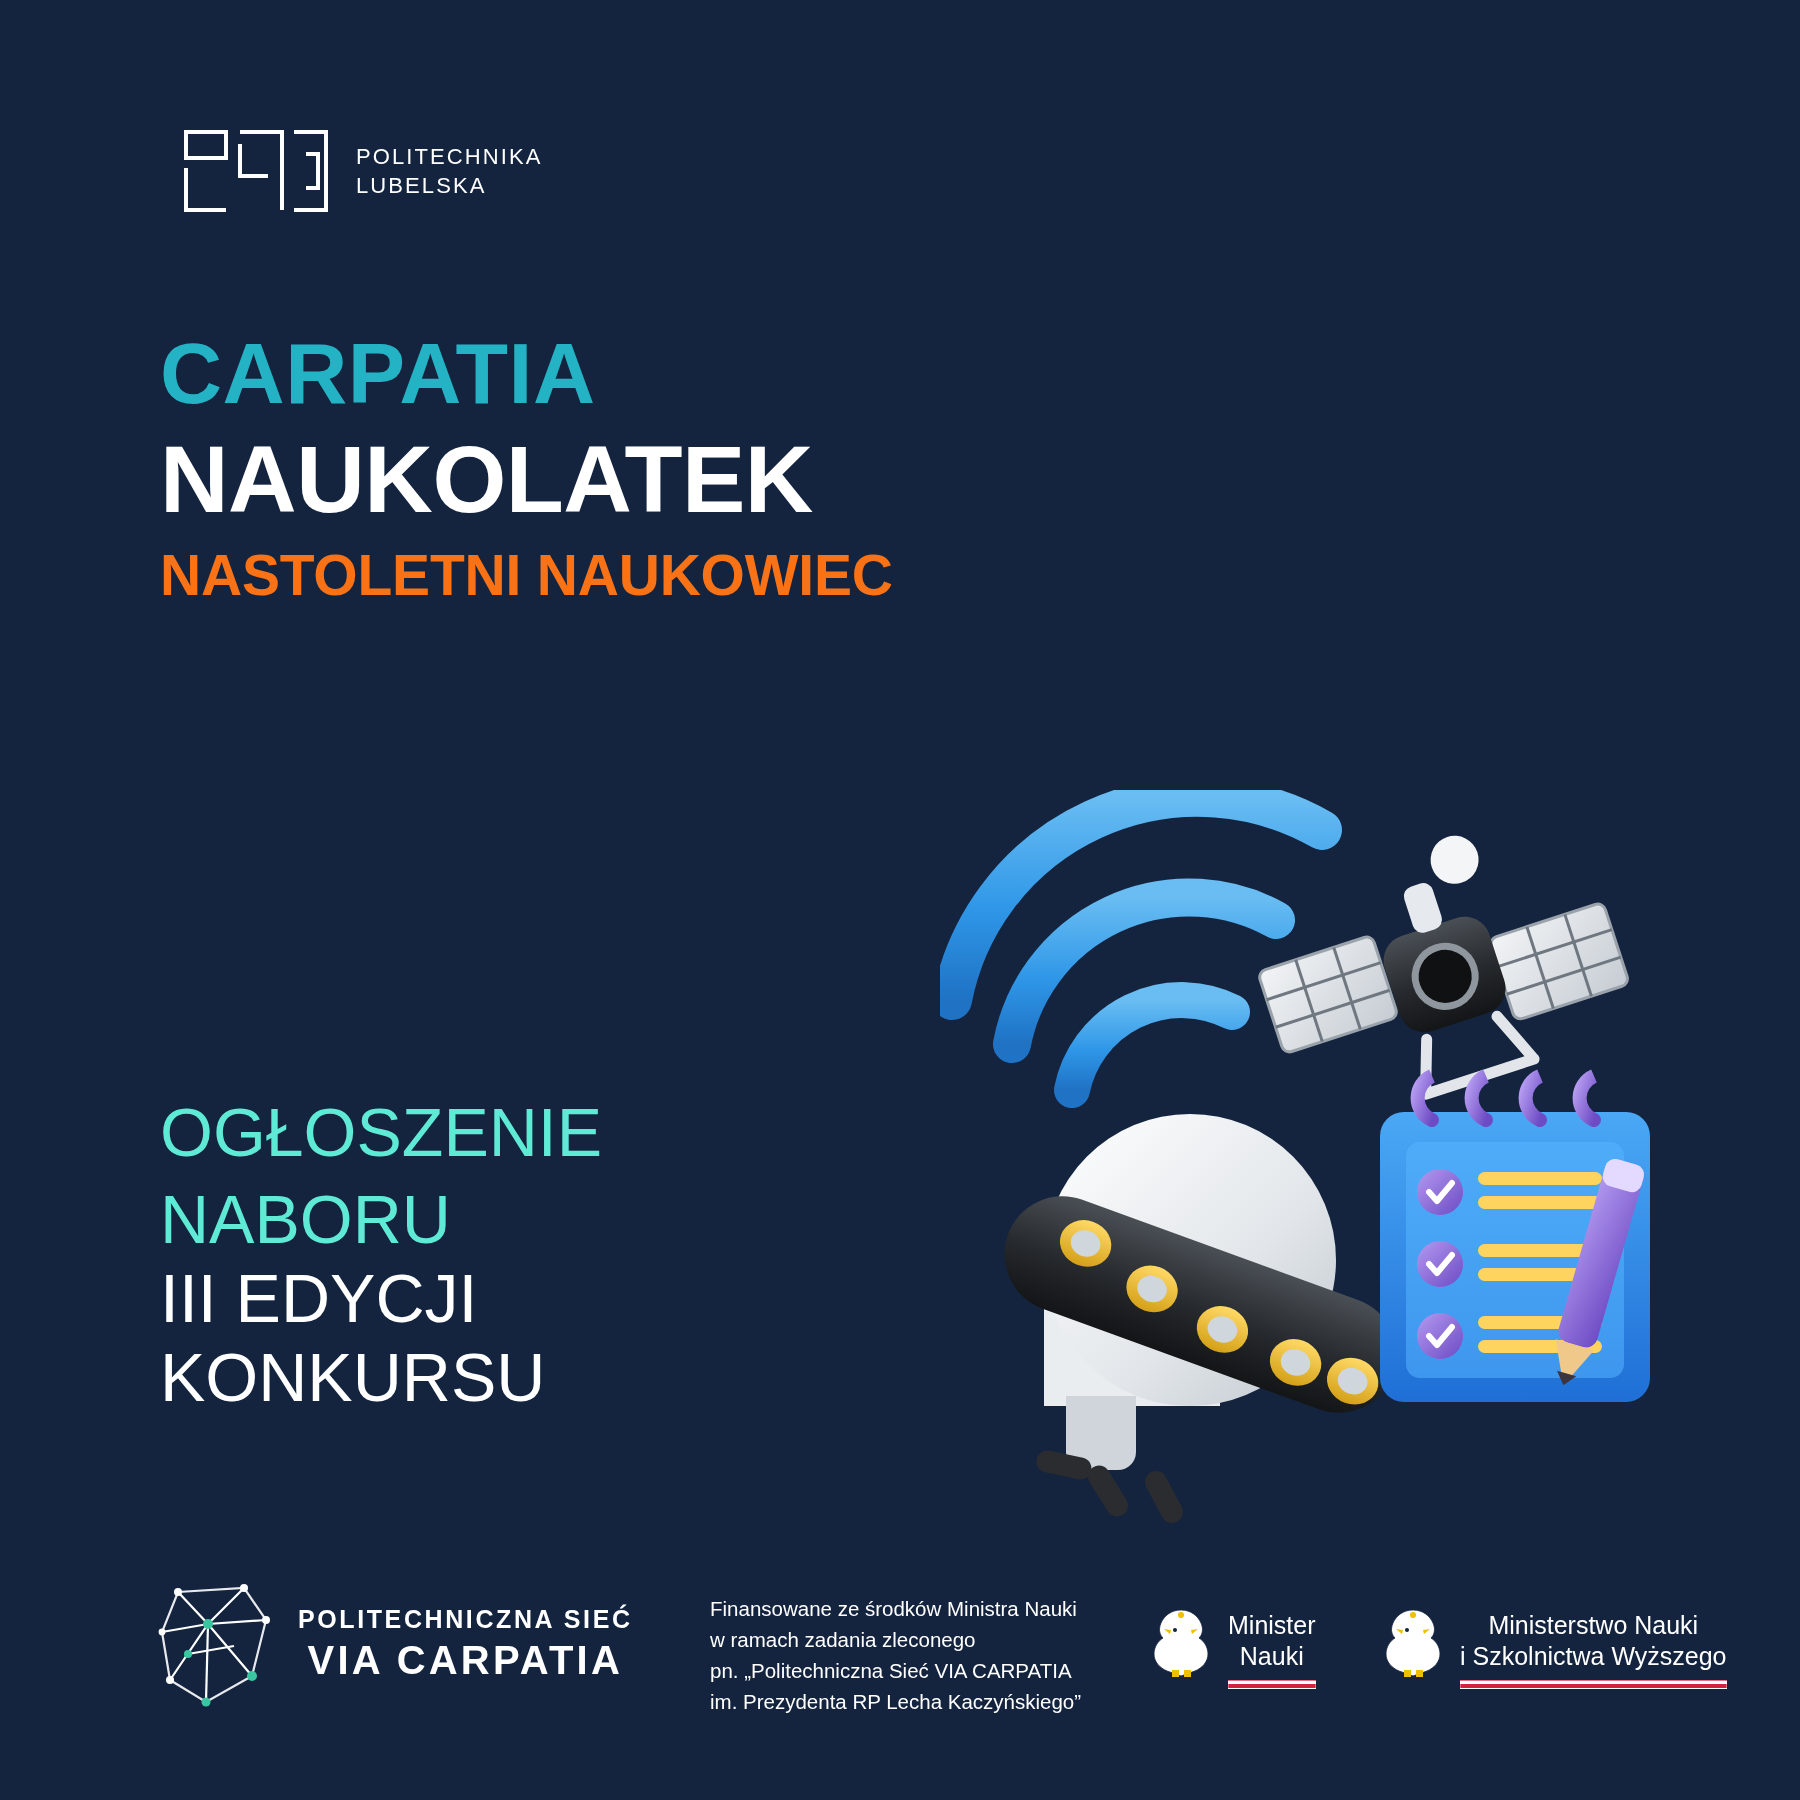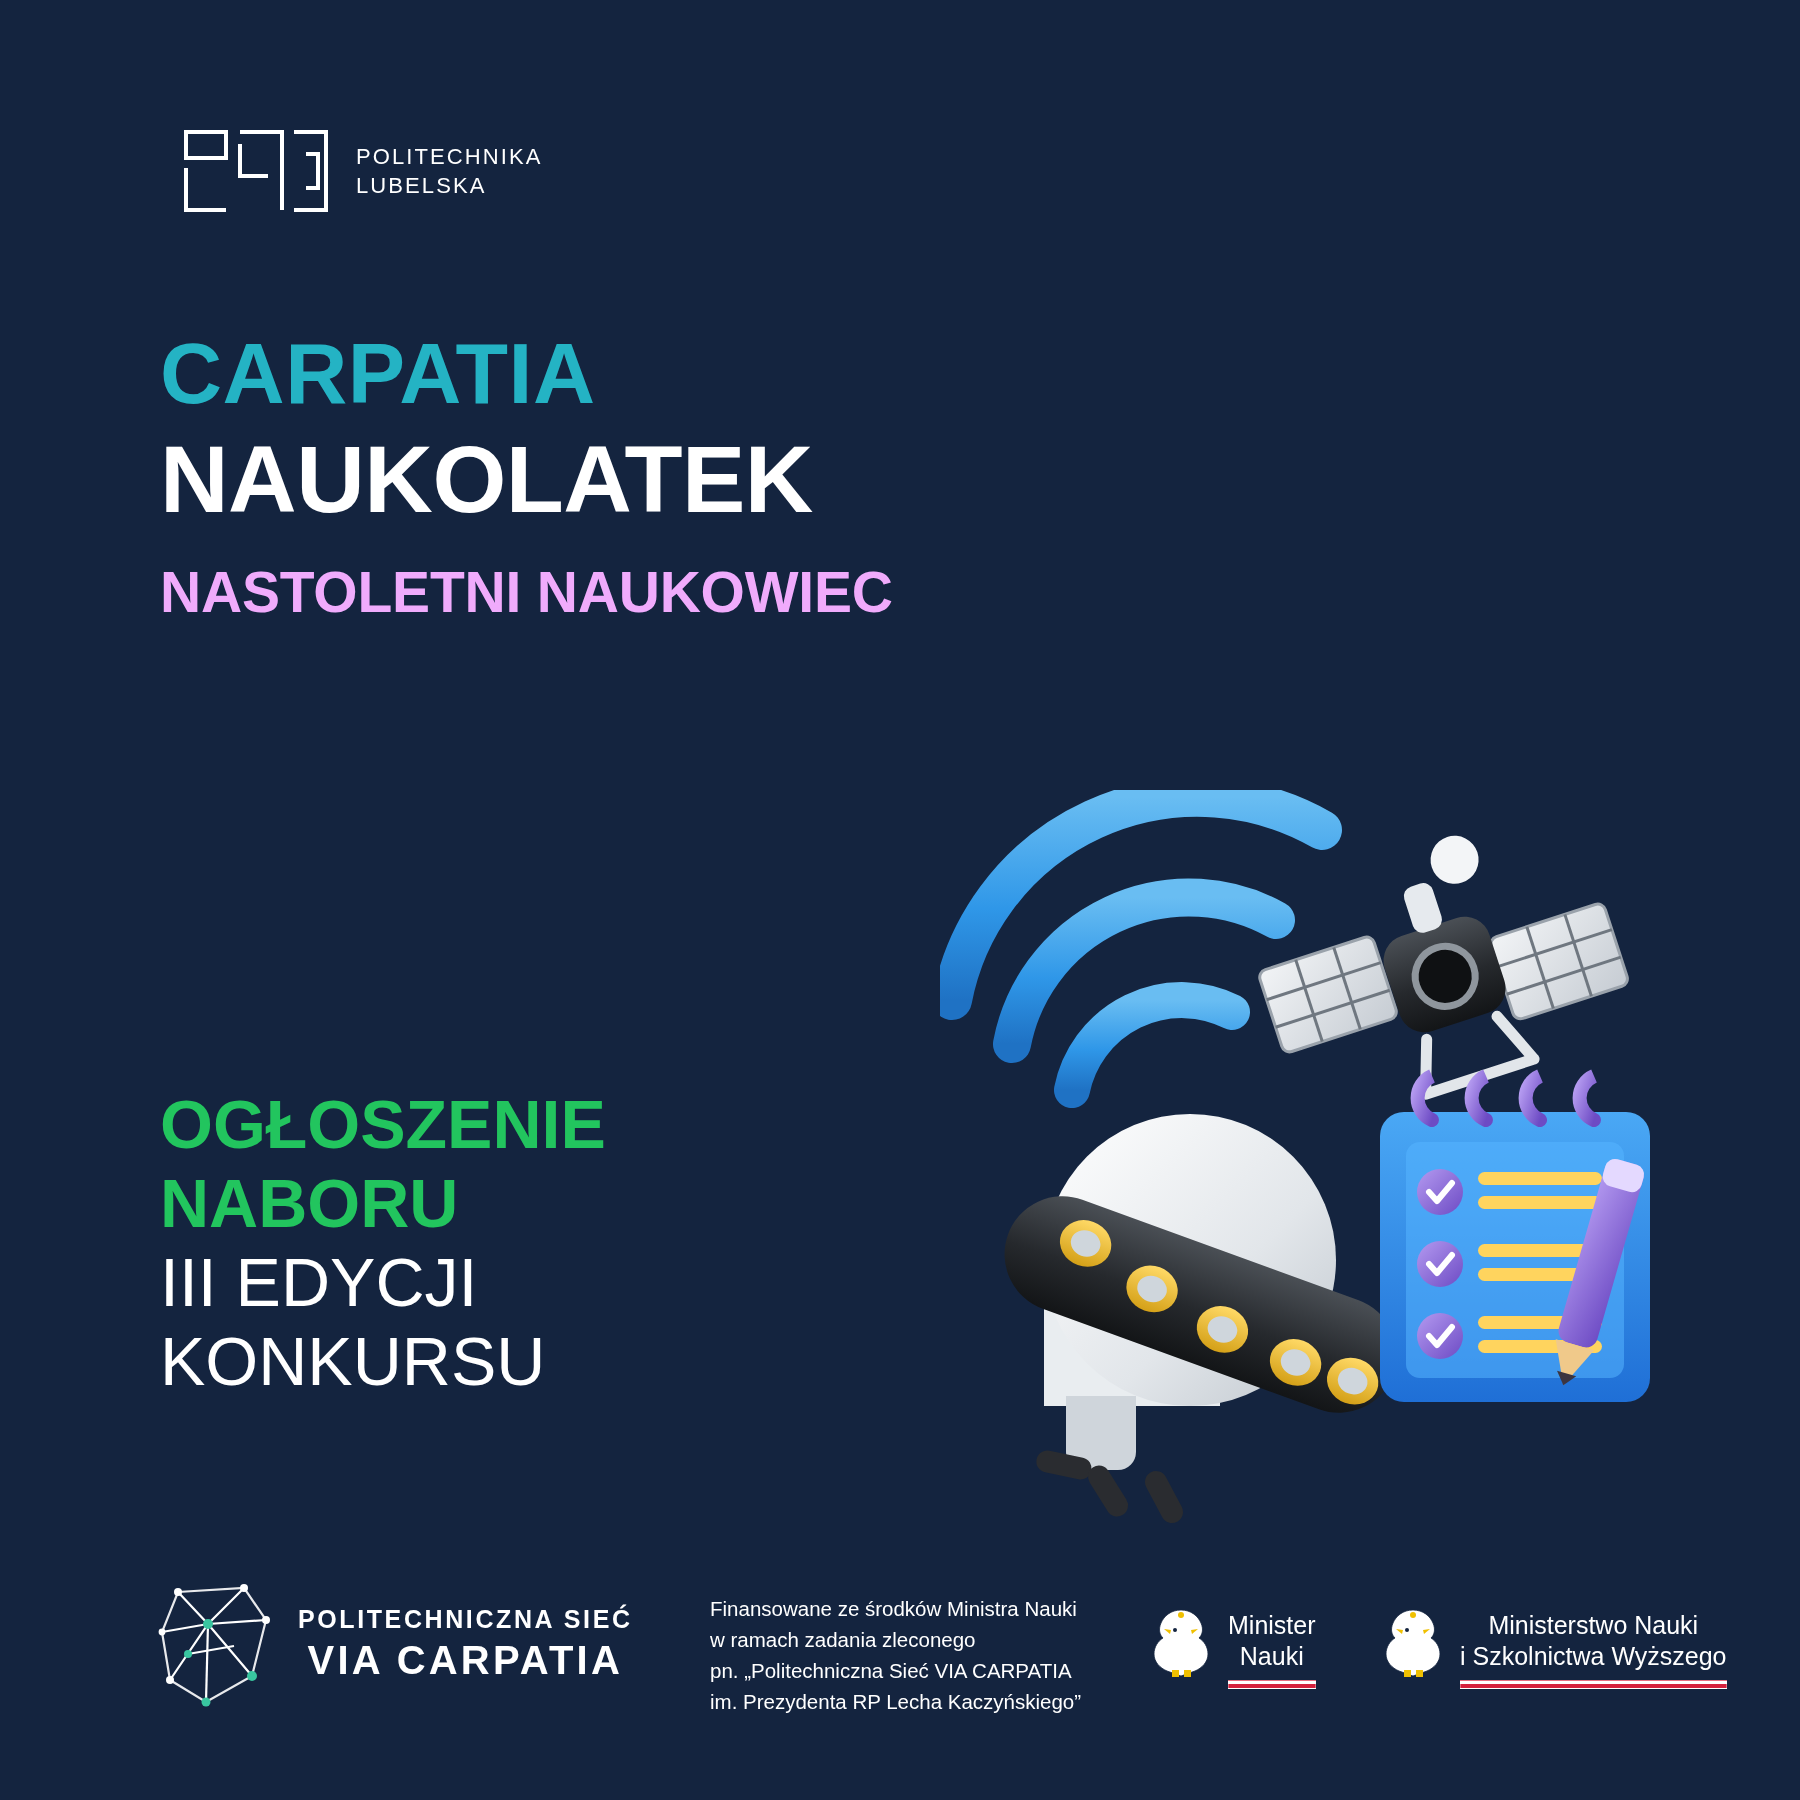--- a/index.html
+++ b/index.html
@@ -62,40 +62,41 @@
     font-weight: 700;
     letter-spacing: -0.5px;
     color: #ffffff;
     line-height: 1.12;
     margin-top: 10px;
   }
   .headline .l3 {
     font-size: 57px;
     font-weight: 700;
     letter-spacing: -0.2px;
-    color: #f0abfc;
+    color: #f97316;
     line-height: 1.1;
-    margin-top: 29px;
+    margin-top: 12px;
   }
 
   
   .secondary {
     position: absolute;
     left: 160px;
     top: 1085px;
     width: 780px;
   }
   .secondary div {
     line-height: 1.16;
   }
   .secondary .teal {
-    color: #22c55e;
+    color: #5eead4;
     font-size: 68px;
-    font-weight: 700;
+    font-weight: 400;
     letter-spacing: 0px;
+    margin-top: 8px;
   }
   .secondary .white {
     color: #ffffff;
     font-size: 68px;
     font-weight: 400;
     letter-spacing: 0px;
   }
 
   
   .illustration {

